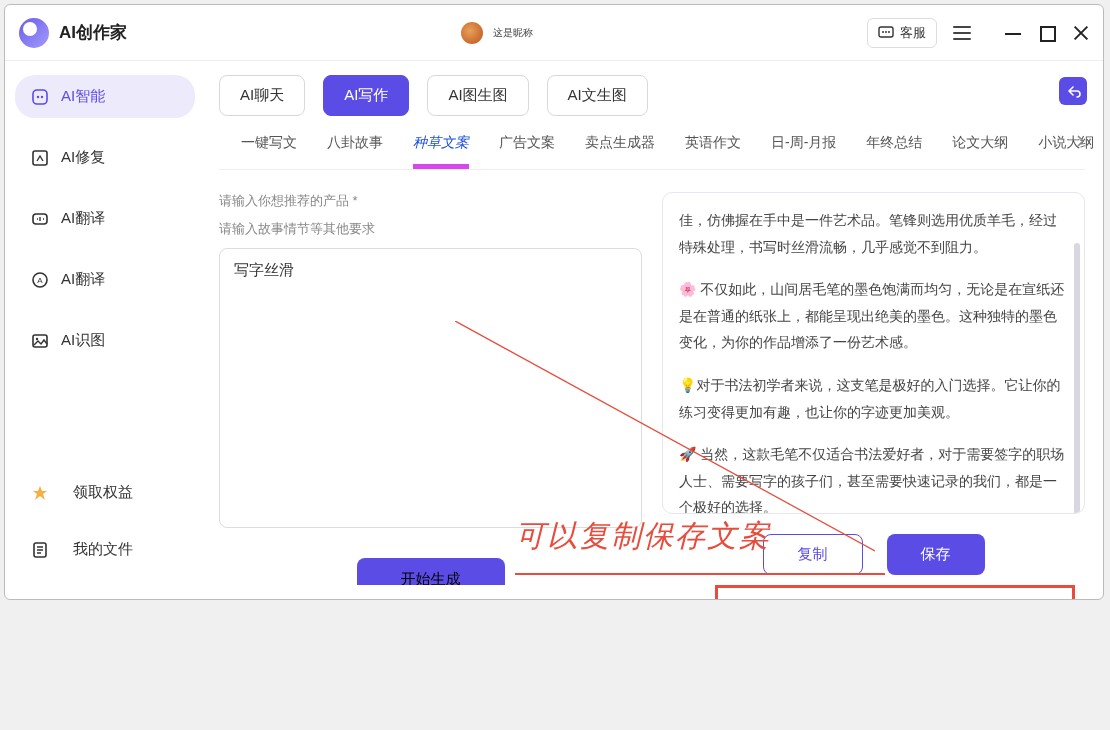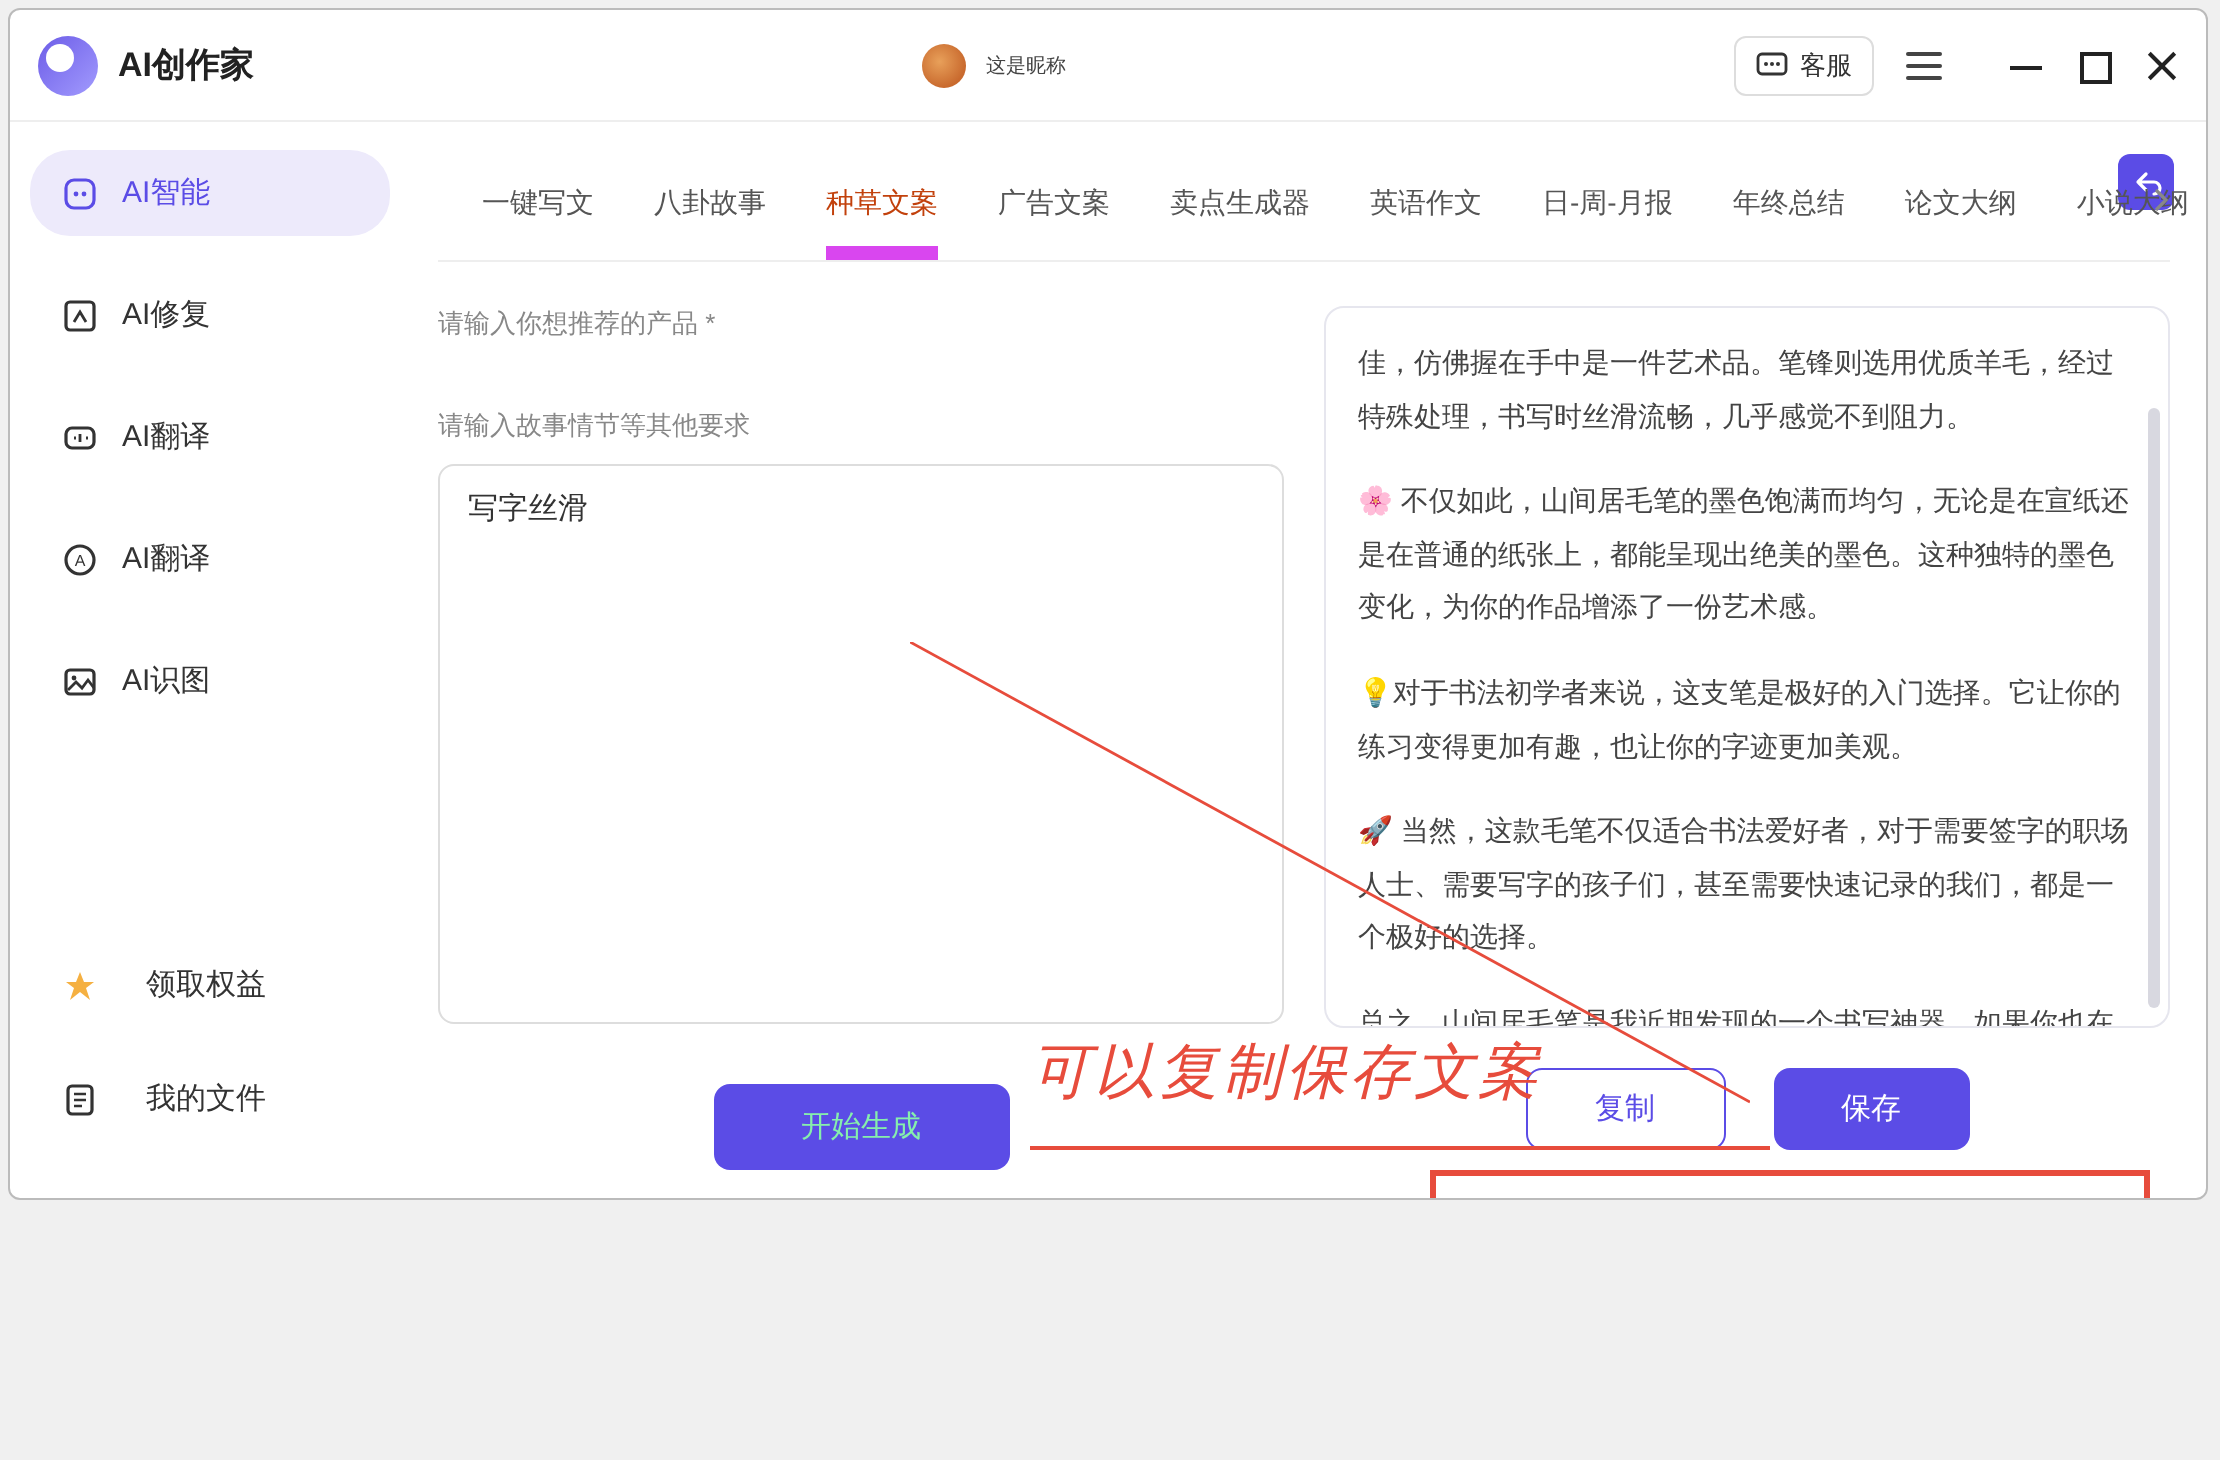--- a/index.html
+++ b/index.html
@@ -83,38 +83,38 @@
   font-size:15px; color:#333; cursor:pointer; background:#fff;
 }
 .tab.active { background:#5b4ce6; color:#fff; border-color:#5b4ce6;}
 
 .sub-tabs {
   display:flex; gap:30px; padding: 18px 6px 0 22px;
   border-bottom:1px solid #eee; font-size:14px; color:#555;
   position:relative;
 }
 .sub-tab{ padding-bottom:12px; cursor:pointer; white-space:nowrap;}
-.sub-tab.active{ color:#c2410c; border-bottom:7px solid #d946ef;}
+.sub-tab.active{ color:#1d4ed8; border-bottom:5px solid #d946ef;font-style:italic;}
 .sub-next{ position:absolute; right:0; top:18px; color:#888; cursor:pointer;}
 
 .content { flex:1; display:flex; gap:20px; padding-top:22px; overflow:hidden;}
 .left-col { flex:1; display:flex; flex-direction:column; max-width:430px;}
 .field-label{ font-size:13px; color:#888; margin-bottom:10px;}
 .input {
   width:100%; border:1px solid #ddd; border-radius:8px; padding:12px 14px;
   font-size:15px; color:#333; background:#fff; outline:none;
 }
 .textarea{
   width:100%; flex:1; min-height:280px; border:1px solid #ddd; border-radius:8px;
   padding:12px 14px; font-size:15px; color:#333; resize:none; outline:none;
   font-family:inherit;
 }
 .gen-btn{
   align-self:center; margin-top:30px; padding:12px 44px;
-  background:#5b4ce6; color:#86efac; border:none; border-radius:8px;
+  background:#5b4ce6; color:#000000; border:none; border-radius:8px;
   font-size:15px; cursor:pointer;
 }
 
 .right-col{ flex:1; display:flex; flex-direction:column;}
 .output{
   flex:1; border:1px solid #e6e6ee; border-radius:10px;
   padding:14px 16px; font-size:14px; color:#444;
   line-height:1.9; overflow-y:auto; position:relative;
 }
 .output p{ margin-bottom:16px; }
@@ -259,20 +259,26 @@
                 <rect x="3" y="2" width="12" height="14" rx="2" fill="none" stroke="#333" stroke-width="1.6"></rect>
                 <path d="M6 6h6M6 9h6M6 12h4" stroke="#333" stroke-width="1.3"></path>
               </svg>
             </span>
           <span>我的文件</span>
         </div>
       </div>
     </div>
 
     <div class="main">
+      <div class="top-tabs">
+        <div class="tab">AI聊天</div>
+        <div class="tab active">AI写作</div>
+        <div class="tab">AI图生图</div>
+        <div class="tab">AI文生图</div>
+      </div>
 
       <div class="sub-tabs">
         <div class="sub-tab">一键写文</div>
         <div class="sub-tab">八卦故事</div>
         <div class="sub-tab active">种草文案</div>
         <div class="sub-tab">广告文案</div>
         <div class="sub-tab">卖点生成器</div>
         <div class="sub-tab">英语作文</div>
         <div class="sub-tab">日-周-月报</div>
         <div class="sub-tab">年终总结</div>

